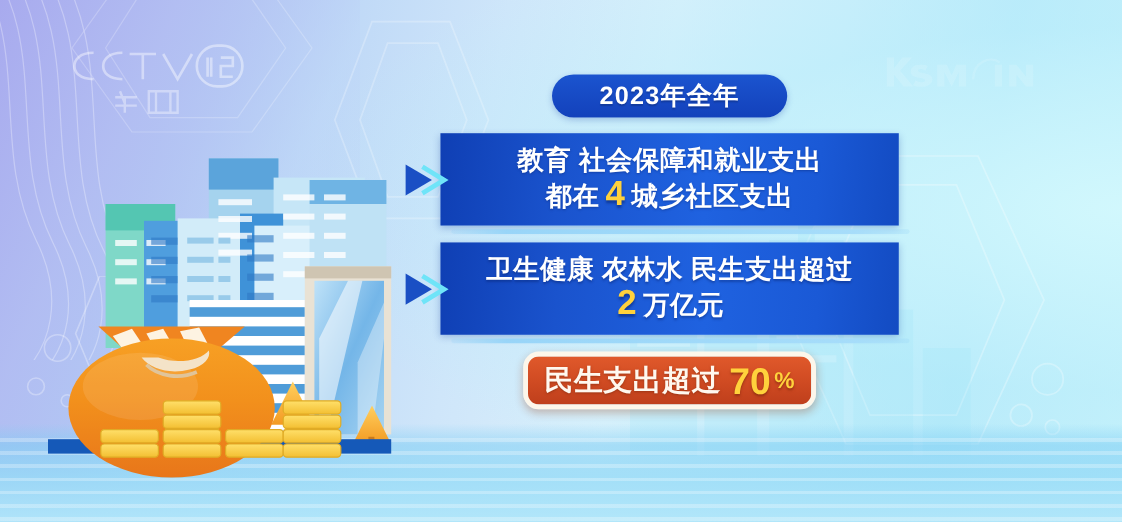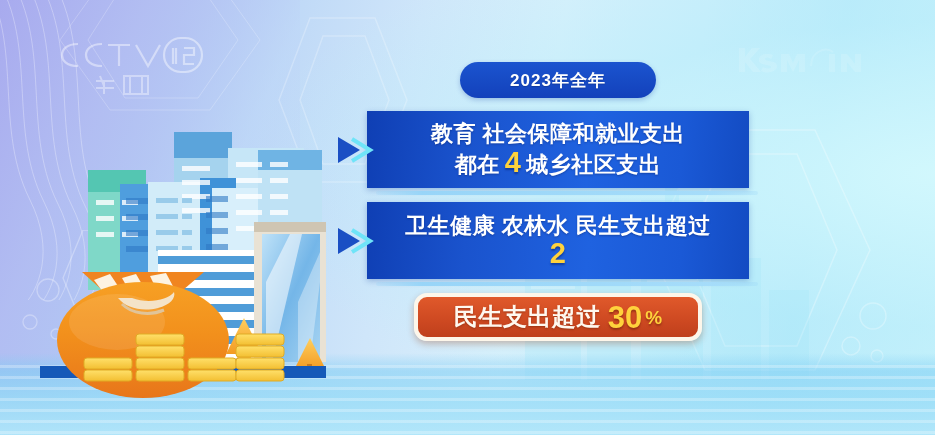--- a/index.html
+++ b/index.html
@@ -33,21 +33,21 @@
 
   
   .illus{position:absolute;left:22px;top:122px;width:330px;height:290px;}
 
   
   .panel{position:absolute;left:358px;top:62px;width:400px;}
   .title-pill{
     width:196px;height:36px;margin:0 auto 13px auto;
     border-radius:19px;
     background:linear-gradient(180deg,#1b54cf 0%,#1341bb 100%);
-    color:#ffffff;font-size:17px;font-weight:bold;letter-spacing:1px;
+    color:#ffffff;font-size:21px;font-weight:bold;letter-spacing:1px;
     display:flex;align-items:center;justify-content:center;
     text-shadow:0 1px 1px rgba(0,0,0,.18);
     box-shadow:0 2px 5px rgba(28,70,170,.28);
   }
   .box-wrap{position:relative;margin-bottom:14px;}
   .info-box{
     width:382px;height:77px;margin:8px auto;
     background:linear-gradient(95deg,#0f3fb4 0%,#1a53cd 26%,#1f62e0 58%,#1a59d6 82%,#134bc2 100%);
     display:flex;flex-direction:column;align-items:center;justify-content:center;
     box-shadow:0 2px 6px rgba(23,63,160,.3);
@@ -64,21 +64,21 @@
     text-shadow:0 2px 2px rgba(0,25,90,.45);
   }
   .underbar{
     position:absolute;left:18px;bottom:-7px;width:382px;height:4px;
     background:linear-gradient(90deg,rgba(140,205,245,.2) 0%,rgba(150,212,248,.95) 12%,rgba(165,220,250,.95) 88%,rgba(140,205,245,.2) 100%);
     border-radius:2px;
   }
   .arrow{position:absolute;left:-22px;top:50%;transform:translateY(-50%);width:44px;height:34px;}
 
   .orange-pill{
-    position:relative;width:288px;height:48px;margin:9px auto 9px auto;
+    position:relative;width:244px;height:48px;margin:9px auto 9px auto;
     border-radius:13px;
     background:linear-gradient(180deg,#e0592b 0%,#cf4a22 55%,#bf3f1c 100%);
     border:4px solid #fdf6ea;
     display:flex;align-items:center;justify-content:center;gap:2px;
     box-shadow:0 3px 7px rgba(150,60,20,.32);
     box-sizing:border-box;
   }
   .orange-pill .otext{
     color:#fff8ef;font-size:24px;font-weight:bold;letter-spacing:.5px;
     text-shadow:0 1px 2px rgba(110,35,10,.5);white-space:nowrap;
@@ -358,25 +358,26 @@
 
     <div class="box-wrap">
       <svg class="arrow" viewBox="0 0 44 34">
         <path d="M2,4 L24,17 L2,30 Z" fill="#1a4fc4"></path>
         <path d="M16,6 L34,17 L16,28" fill="none" stroke="#6fe4f8" stroke-width="4"></path>
       </svg>
       <div class="info-box">
         <div class="ln">卫生健康 农林水 民生支出超过</div>
         <div class="ln ln2">
           <span class="big-num">2</span>
+          <span>万亿元</span>
         </div>
       </div>
       <div class="underbar"></div>
     </div>
 
     <div class="orange-pill">
       <span class="otext">民生支出超过</span>
-      <span class="onum">30</span>
+      <span class="onum">70</span>
       <span class="opct">%</span>
     </div>
 
   </div>
 </div>
 
 </body></html>

